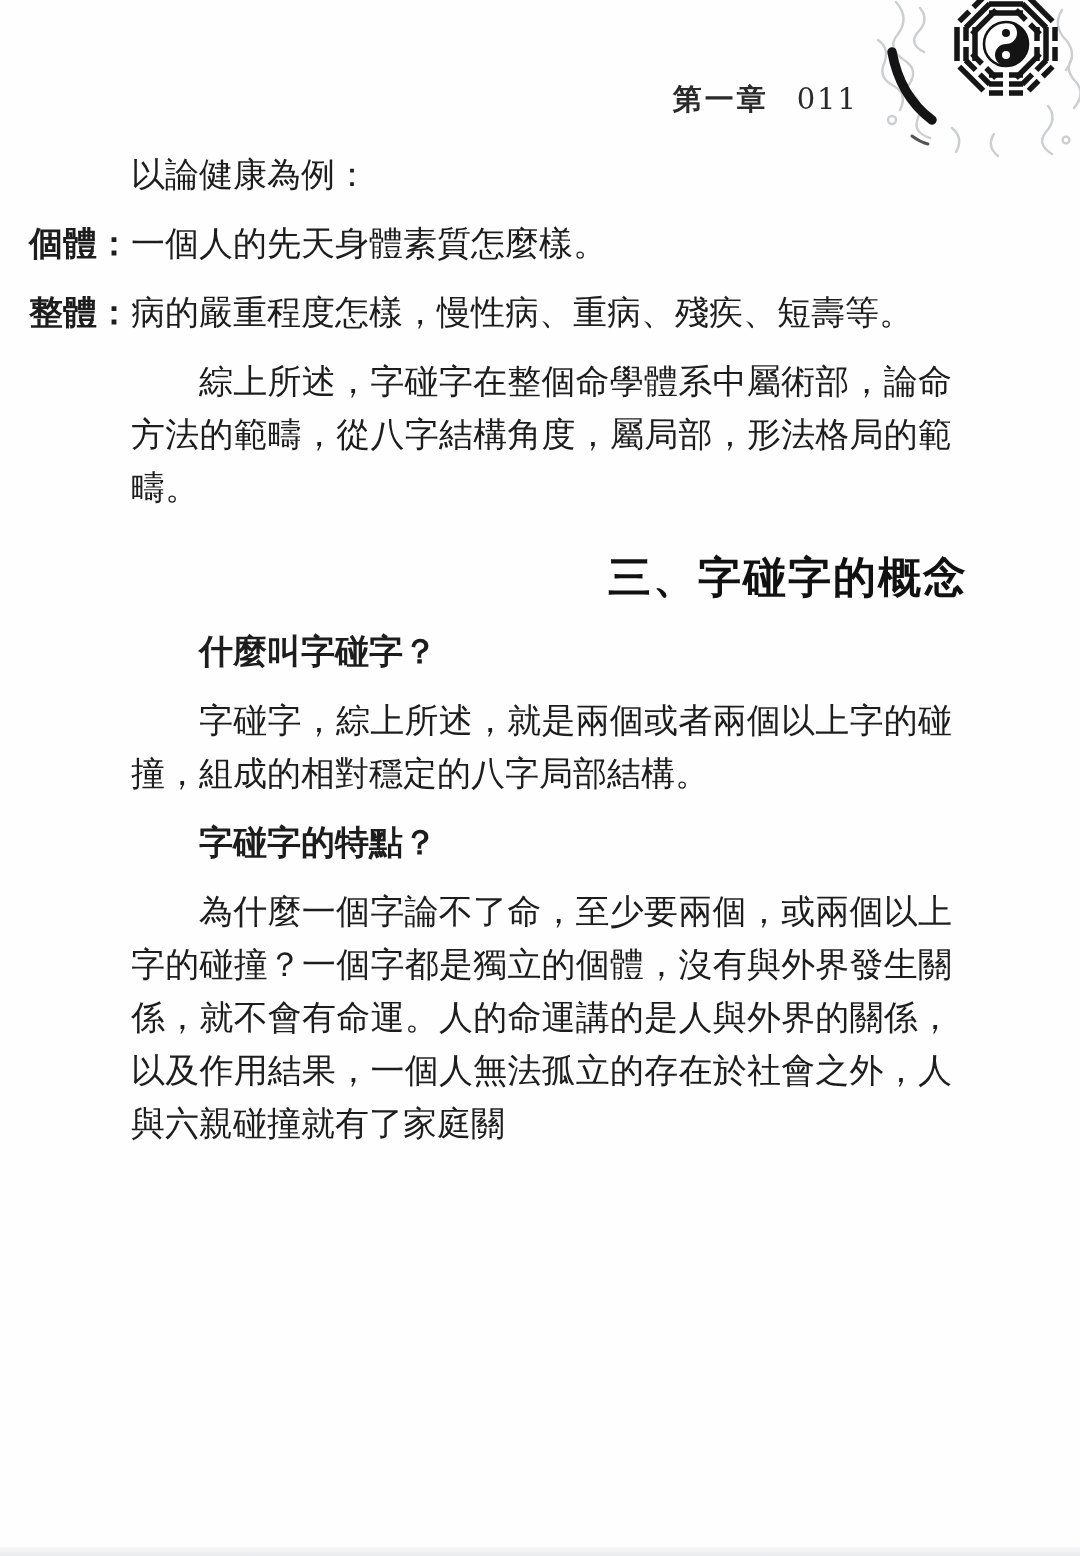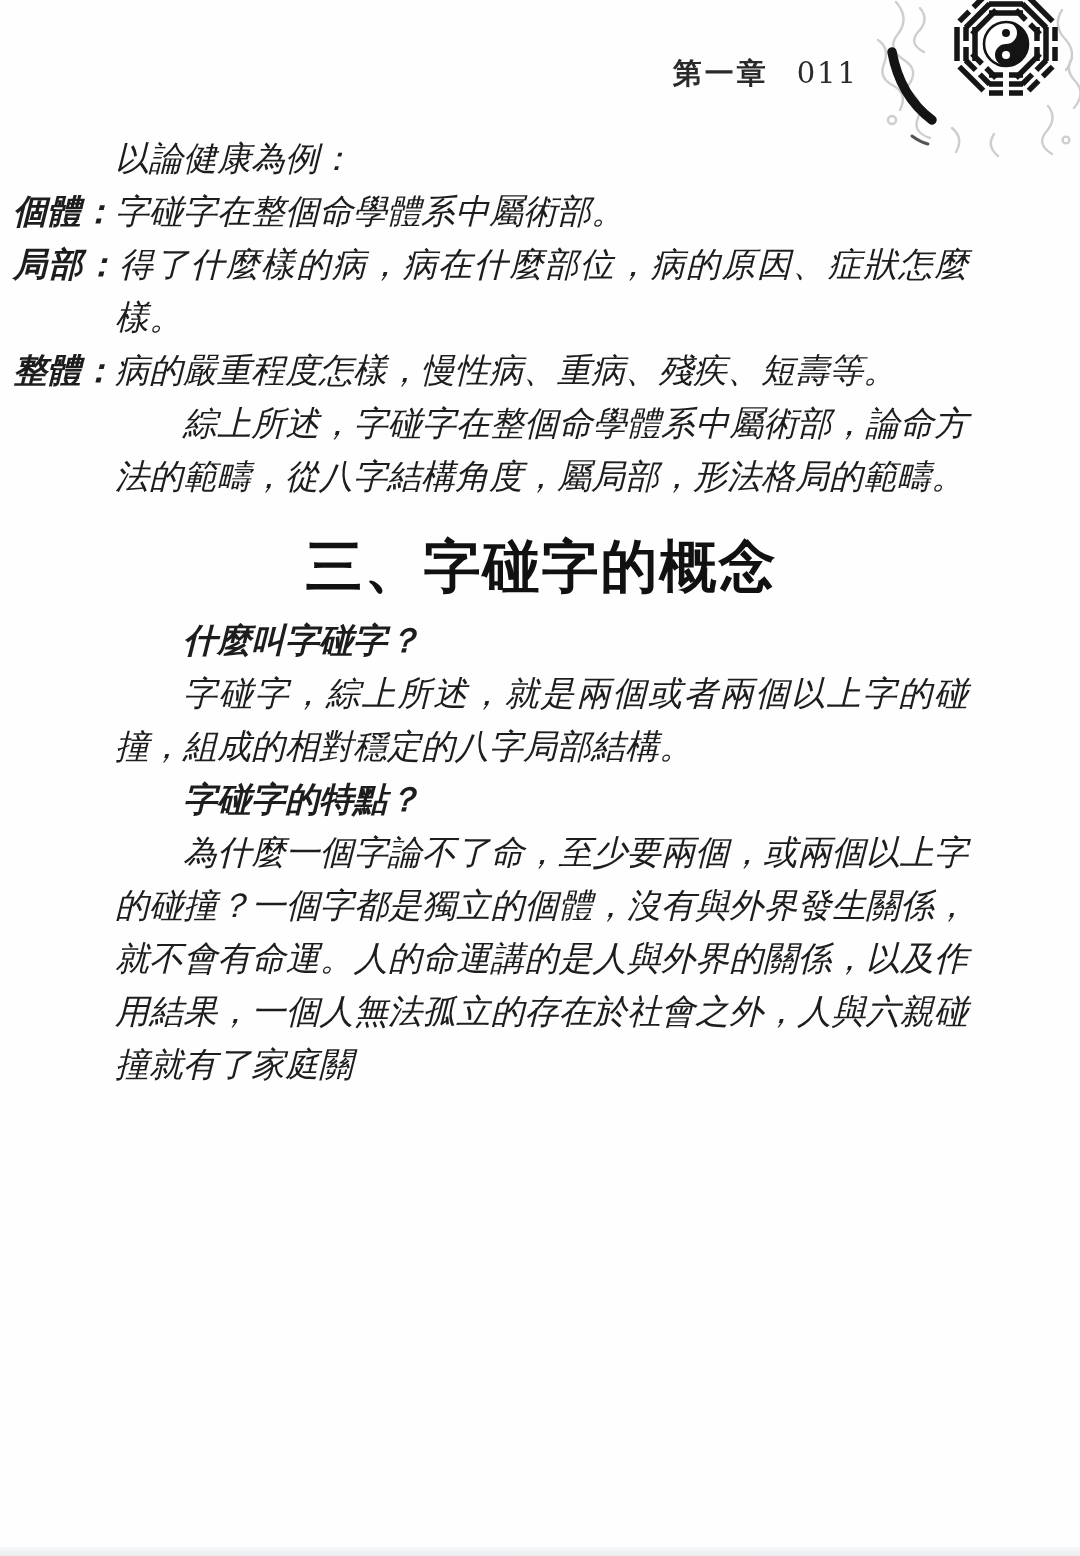--- a/index.html
+++ b/index.html
@@ -8,41 +8,41 @@
     background:#fefefe;
     font-family:"DejaVu Serif","Liberation Serif",serif;
   }
   
   .page-header{
     position:absolute;top:54px;right:222px;
     display:flex;align-items:baseline;gap:28px;
     font-size:29px;color:#2a2a2a;letter-spacing:3px;
     font-family:"DejaVu Serif","Liberation Serif",serif;
   }
-  .page-header .chapter,.page-header .chapter-title{font-weight:600;}
+  .page-header .chapter,.page-header .chapter-title{font-weight:600;margin-top:26px;}
   .page-header .page-number{letter-spacing:2px;font-weight:500;}
   
   .emblem{position:absolute;top:0;right:0;width:214px;height:170px;}
   
   .page-body{
     position:absolute;left:115px;top:132px;width:853px;
     color:#1d1d1d;font-size:34px;line-height:53px;
     text-align:justify;
   }
-  .page-body p{margin:0;padding:0;font-style:italic;}
+  .page-body p{margin:16px;padding:0;}
   .plain{text-indent:0;}
   .term-line{padding-left:102px;text-indent:-102px;}
   .term-label{font-weight:700;}
   .para{text-indent:2em;}
   .flush{text-indent:0;}
   .subheading{text-indent:2em;font-weight:700;}
   h2.heading{
     margin:34px 0 19px 0;
-    font-size:57px;line-height:58px;font-weight:700;
-    letter-spacing:2px;text-align:center;text-indent:0;
+    font-size:43px;line-height:58px;font-weight:700;
+    letter-spacing:2px;text-align:right;text-indent:0;
     color:#111;
     font-family:"DejaVu Sans","Liberation Sans",sans-serif;
   }
   
   .bottom-edge{
     position:absolute;left:0;bottom:0;width:1080px;height:9px;
     background:linear-gradient(#f7f8f9,#e9ebee);
   }
 </style>
 </head>
@@ -137,22 +137,21 @@
       <circle cx="140" cy="44" r="22" fill="#ffffff" stroke="#141414" stroke-width="2.6"></circle>
       <path d="M140,22 a22,22 0 0 1 0,44 a11,11 0 0 1 0,-22 a11,11 0 0 0 0,-22 z" fill="#141414"></path>
       <circle cx="140" cy="33" r="4" fill="#141414"></circle>
       <circle cx="140" cy="55" r="4" fill="#ffffff"></circle>
     </g>
   </svg>
 </div>
 
 <div class="page-body">
     <p class="plain">以論健康為例：</p>
-    <p class="term-line"><span class="term-label">個體：</span><span>字碰字在整個命學體系中屬術部。</span></p>
-    <p class="term-line"><span class="term-label">局部：</span><span>得了什麼樣的病，病在什麼部位，病的原因、症狀怎麼樣。</span></p>
+    <p class="term-line"><span class="term-label">個體：</span><span>一個人的先天身體素質怎麼樣。</span></p>
     <p class="term-line"><span class="term-label">整體：</span><span>病的嚴重程度怎樣，慢性病、重病、殘疾、短壽等。</span></p>
     <p class="para">綜上所述，字碰字在整個命學體系中屬術部，論命方法的範疇，從八字結構角度，屬局部，形法格局的範疇。</p>
     <h2 class="heading">三、字碰字的概念</h2>
     <p class="subheading">什麼叫字碰字？</p>
     <p class="para">字碰字，綜上所述，就是兩個或者兩個以上字的碰撞，組成的相對穩定的八字局部結構。</p>
     <p class="subheading">字碰字的特點？</p>
     <p class="para">為什麼一個字論不了命，至少要兩個，或兩個以上字的碰撞？一個字都是獨立的個體，沒有與外界發生關係，就不會有命運。人的命運講的是人與外界的關係，以及作用結果，一個人無法孤立的存在於社會之外，人與六親碰撞就有了家庭關</p>
   </div>
 
 <div class="bottom-edge"></div>

